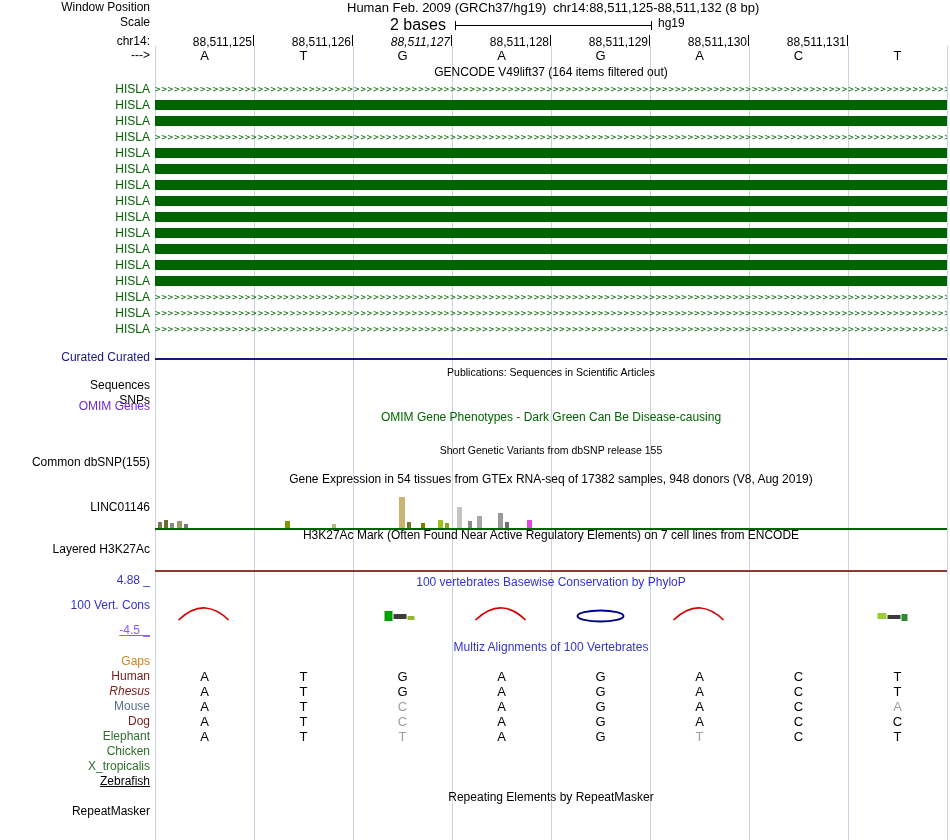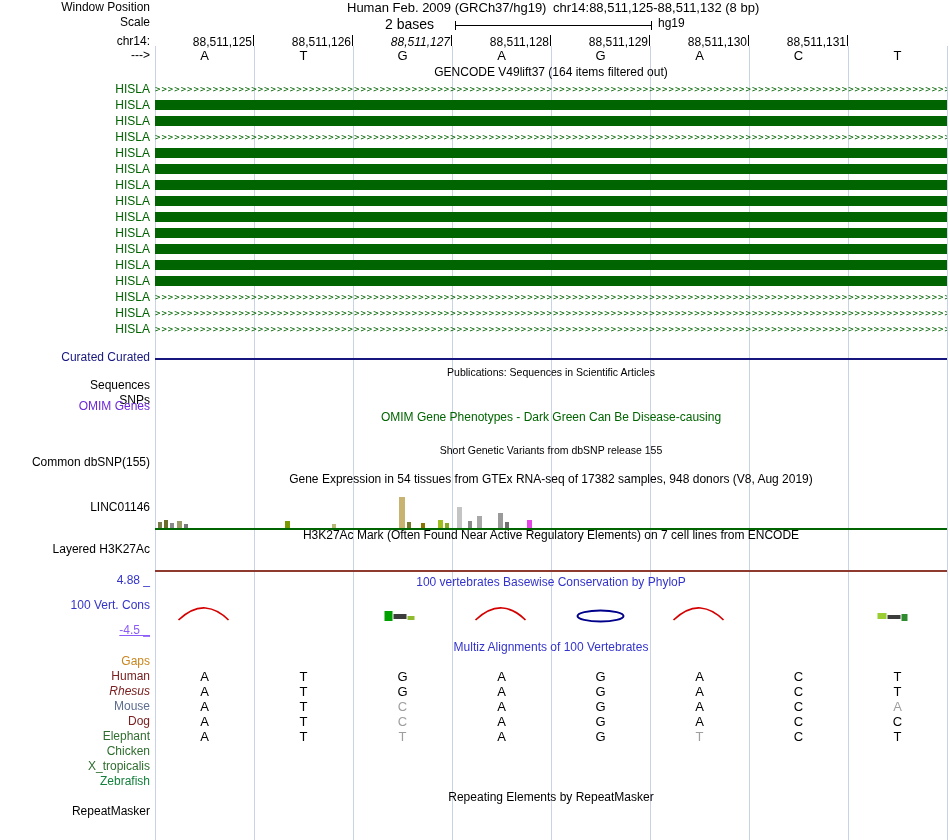--- a/index.html
+++ b/index.html
@@ -60,21 +60,21 @@
       <rect x="877.5" y="613" width="9" height="6" fill="#9acd32"></rect>
       <rect x="887.5" y="615" width="13" height="4" fill="#3c3c3c"></rect>
       <rect x="901.5" y="614" width="6" height="7" fill="#2e8b2e"></rect>
     </svg>
 
   <div class="lbl" style="top:1px">Window Position</div>
   <div class="abs hdr" style="left:347px;top:0">Human Feb. 2009 (GRCh37/hg19)</div>
   <div class="abs hdr" style="left:553px;top:0">chr14:88,511,125-88,511,132 (8 bp)</div>
 
   <div class="lbl" style="top:16px">Scale</div>
-  <div class="abs" style="right:516px;top:16px;font-size:14px">2 bases</div>
+  <div class="abs" style="right:504px;top:16px;font-size:16px">2 bases</div>
   <div class="abs" style="left:455px;top:25px;width:197px;height:1px;background:#000"></div>
   <div class="abs" style="left:455px;top:21px;width:1px;height:9px;background:#000"></div>
   <div class="abs" style="left:651px;top:21px;width:1px;height:9px;background:#000"></div>
   <div class="abs" style="left:658px;top:16px;font-size:12px">hg19</div>
 
   <div class="lbl" style="top:35px">chr14:</div>
   <div id="ruler">
       <div class="coord" style="right: 698px; top: 35px;">88,511,125</div>
       <div class="tick" style="left: 253px; top: 35px;"></div>
       <div class="coord" style="right: 599px; top: 35px;">88,511,126</div>
@@ -227,19 +227,19 @@
       <div class="base" style="left: 204.5px; top: 730px; color: rgb(0, 0, 0);">A</div>
       <div class="base" style="left: 303.5px; top: 730px; color: rgb(0, 0, 0);">T</div>
       <div class="base" style="left: 402.5px; top: 730px; color: rgb(158, 158, 158);">T</div>
       <div class="base" style="left: 501.5px; top: 730px; color: rgb(0, 0, 0);">A</div>
       <div class="base" style="left: 600.5px; top: 730px; color: rgb(0, 0, 0);">G</div>
       <div class="base" style="left: 699.5px; top: 730px; color: rgb(158, 158, 158);">T</div>
       <div class="base" style="left: 798.5px; top: 730px; color: rgb(0, 0, 0);">C</div>
       <div class="base" style="left: 897.5px; top: 730px; color: rgb(0, 0, 0);">T</div>
       <div class="lbl" style="top: 745px; color: rgb(47, 109, 47);">Chicken</div>
       <div class="lbl" style="top: 760px; color: rgb(47, 109, 47);">X_tropicalis</div>
-      <div class="lbl" style="top: 775px; color: #15803d;">Zebrafish</div>
+      <div class="lbl" style="top: 775px; color: #000000; text-decoration: underline;">Zebrafish</div>
     </div>
 
   <div class="ctitle" style="top:791px">Repeating Elements by RepeatMasker</div>
   <div class="lbl" style="top:805px">RepeatMasker</div>
 
 </div>
 
 </body></html>

